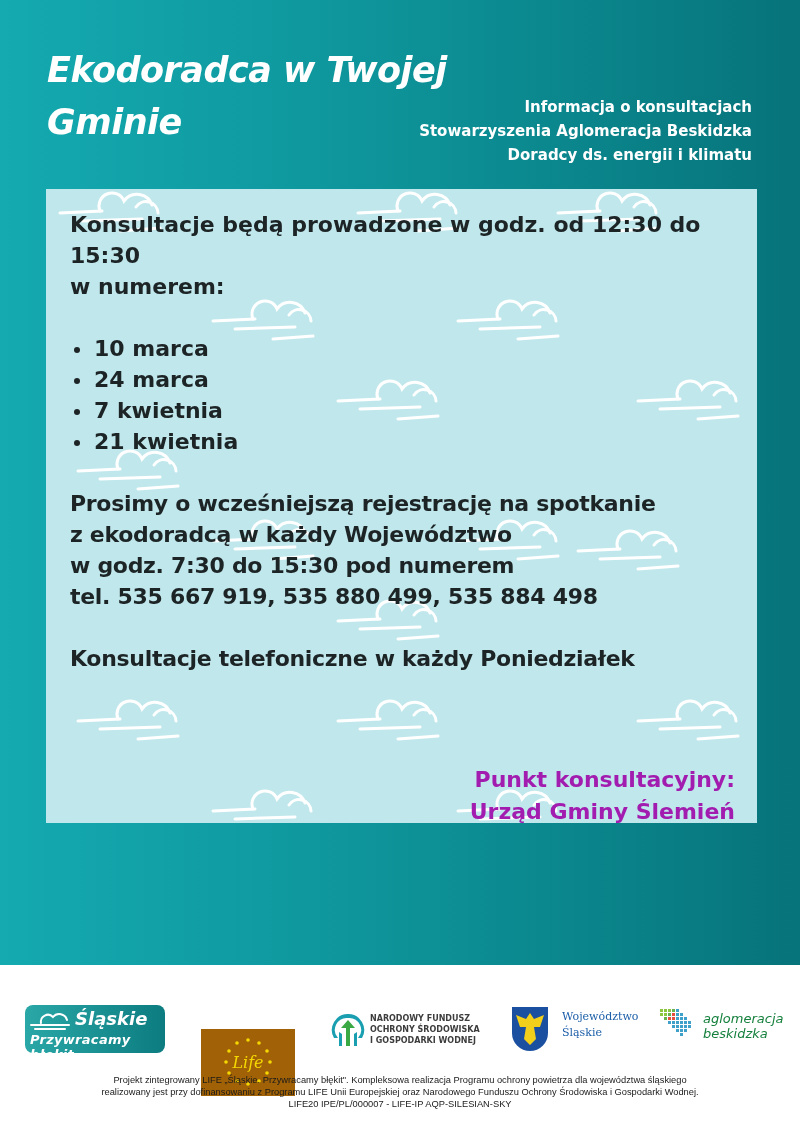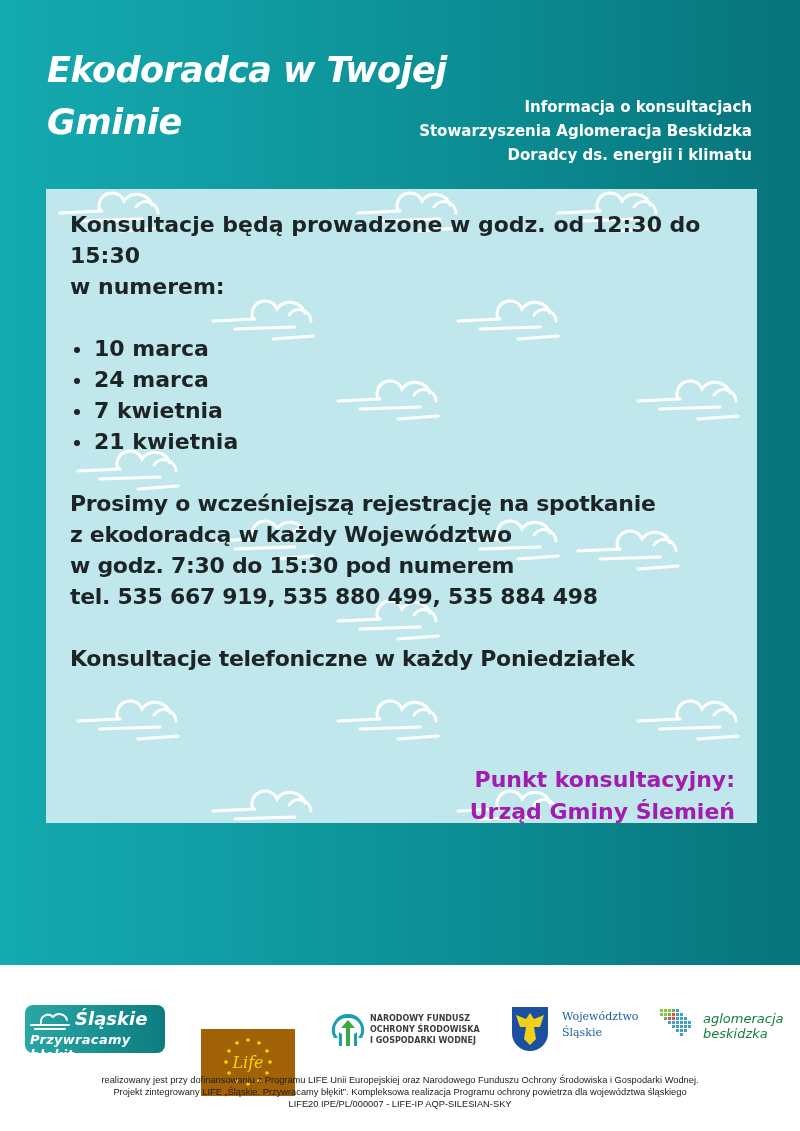--- a/index.html
+++ b/index.html
@@ -402,16 +402,16 @@
       </g>
     </svg>
     <div class="txt">
       <div>aglomeracja</div>
       <div>beskidzka</div>
     </div>
   </div>
 </div>
 
 <div class="footer-note">
+  <div>Projekt zintegrowany LIFE „Śląskie. Przywracamy błękit". Kompleksowa realizacja Programu ochrony powietrza dla województwa śląskiego</div>
   <div>realizowany jest przy dofinansowaniu z Programu LIFE Unii Europejskiej oraz Narodowego Funduszu Ochrony Środowiska i Gospodarki Wodnej.</div>
-  <div>Projekt zintegrowany LIFE „Śląskie. Przywracamy błękit". Kompleksowa realizacja Programu ochrony powietrza dla województwa śląskiego</div>
   <div>LIFE20 IPE/PL/000007 - LIFE-IP AQP-SILESIAN-SKY</div>
 </div>
 
 </body></html>

